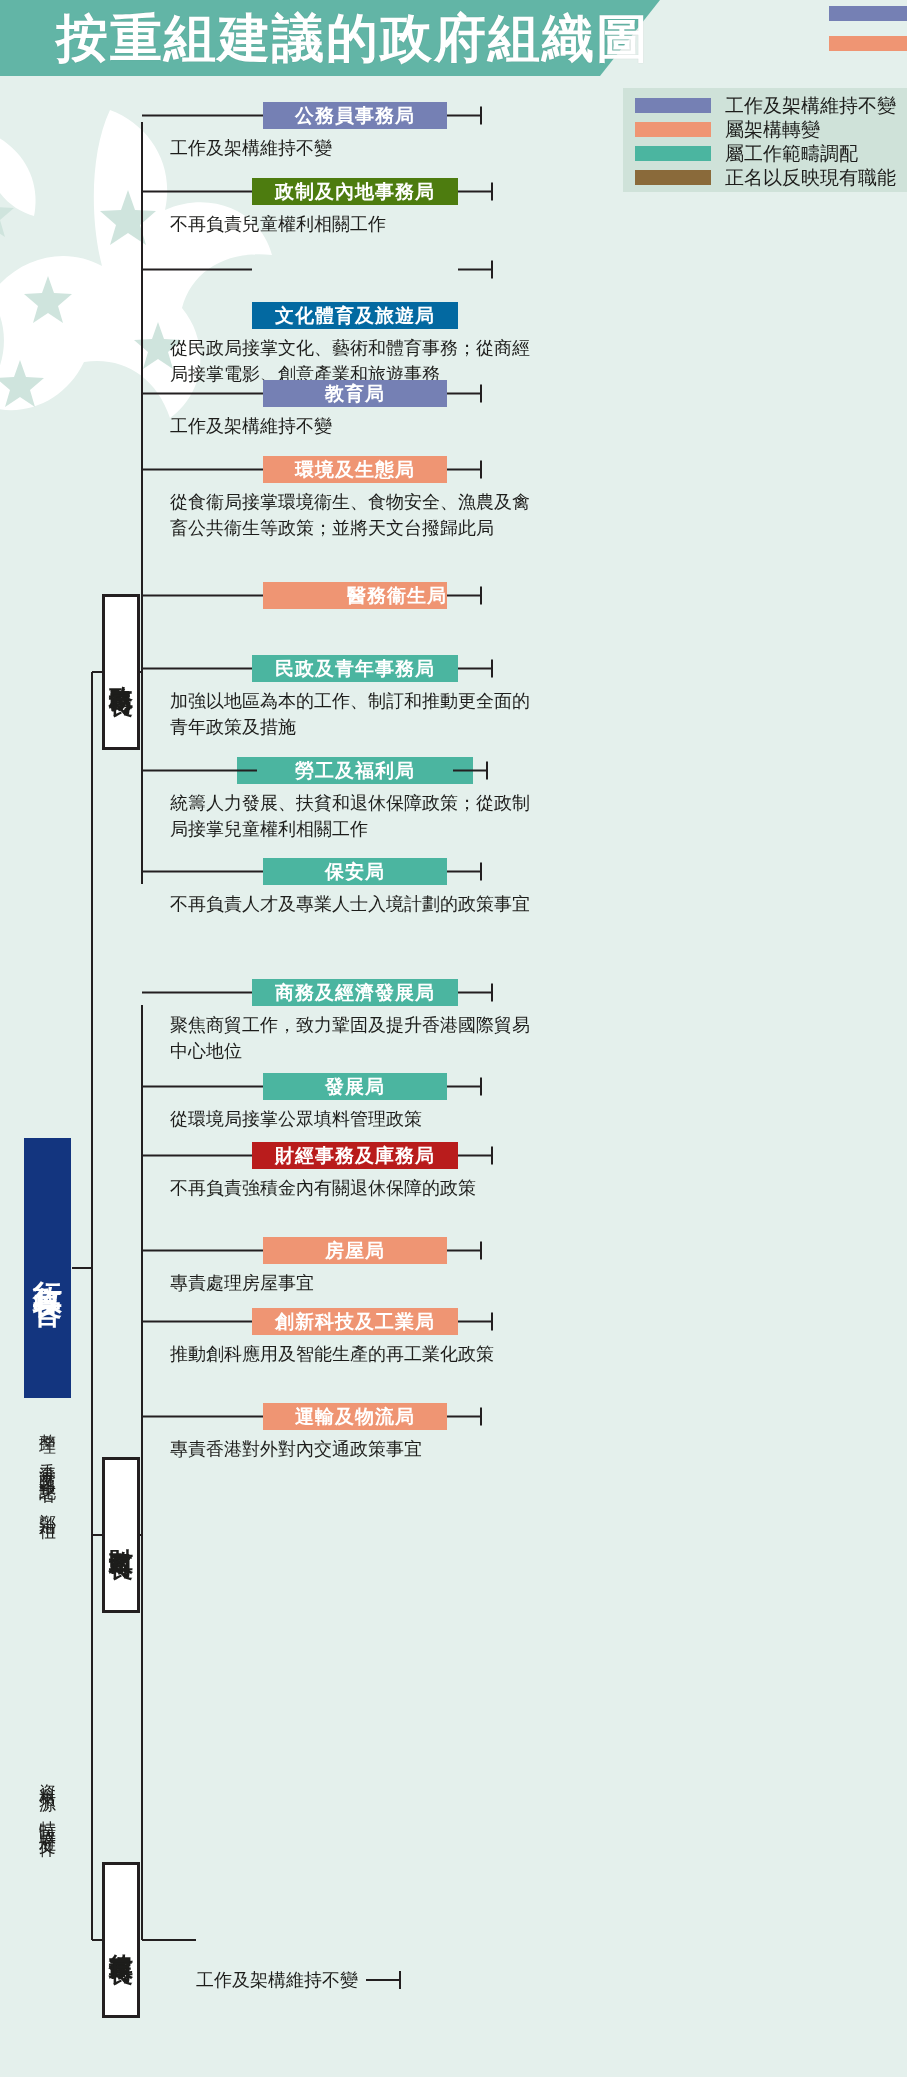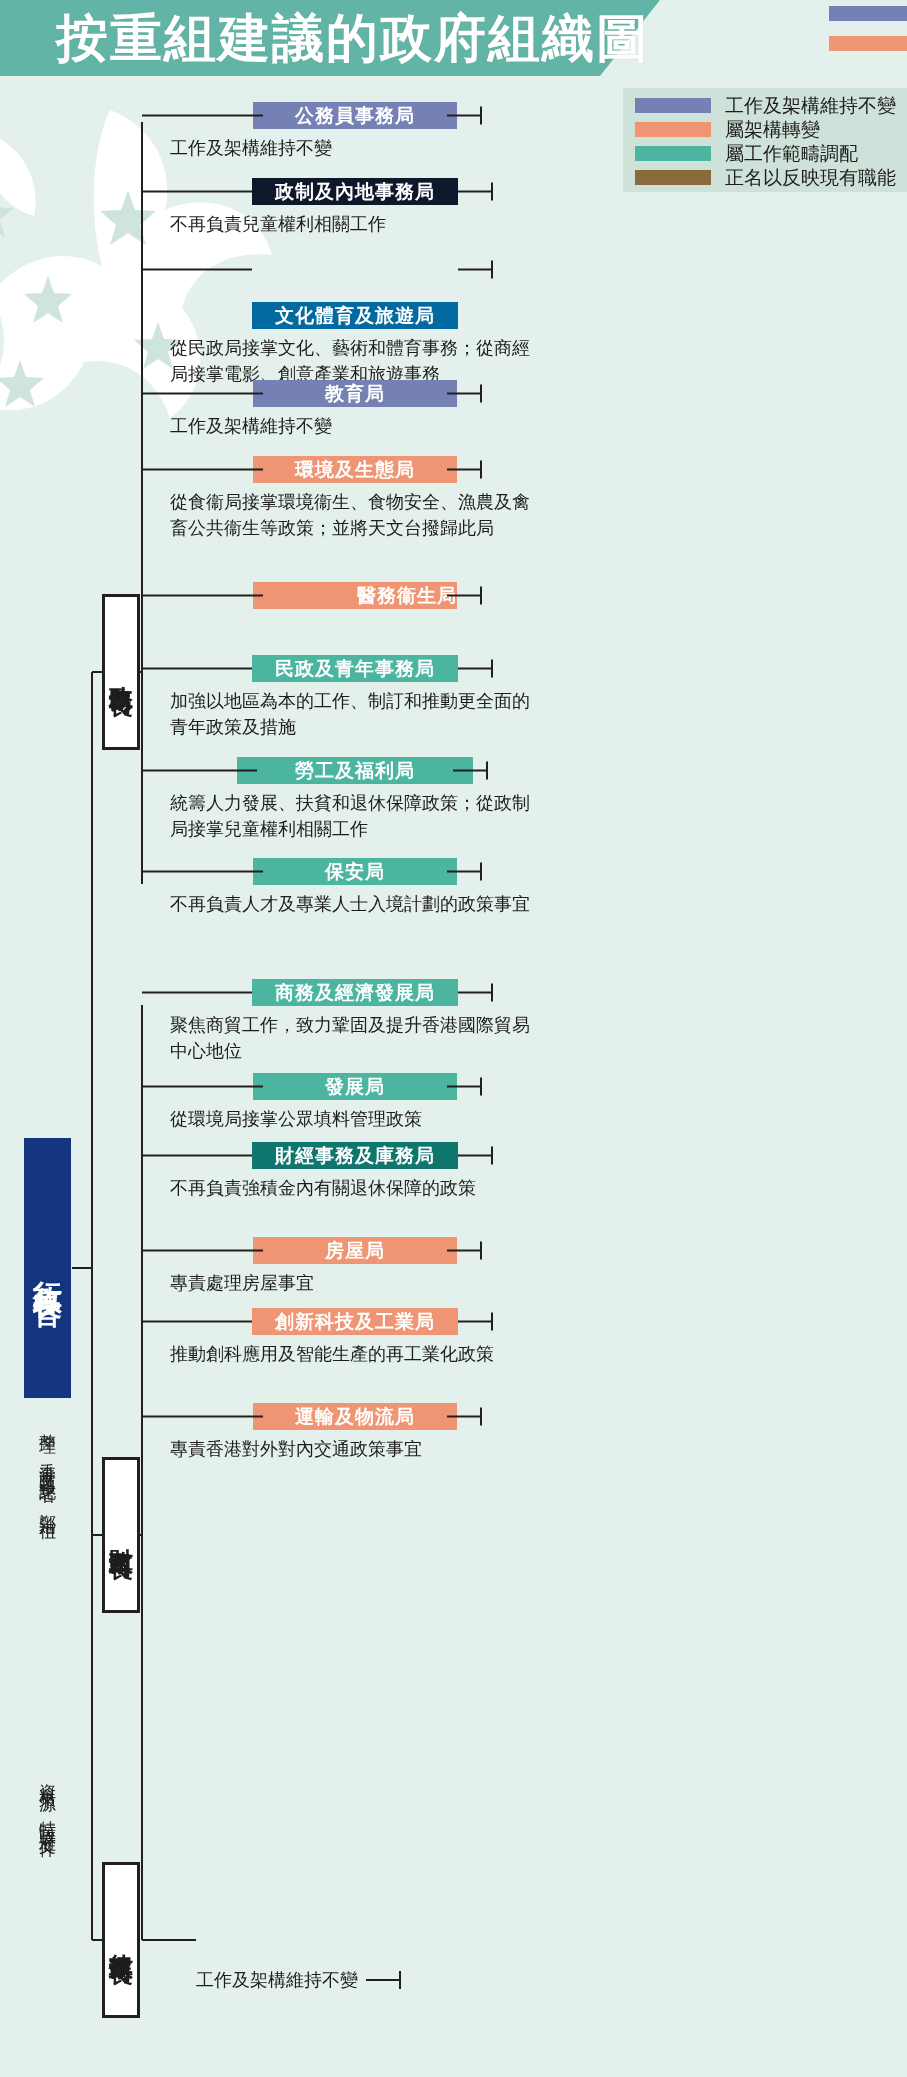--- a/index.html
+++ b/index.html
@@ -150,21 +150,21 @@
   #sec-fs { left: 102px; top: 1457px; height: 156px; }
   #sec-sj { left: 102px; top: 1862px; height: 156px; }
 
   
   .dept {
     position: absolute;
     left: 170px;
     width: 370px;
   }
   .dept-title {
-    width: 204px;
+    width: 184px;
     margin: 0 auto;
     height: 27px;
     line-height: 27px;
     text-align: center;
     color: #ffffff;
     font-size: 19px;
     font-weight: bold;
     letter-spacing: 1px;
     white-space: nowrap;
   }
@@ -280,21 +280,21 @@
       <line x1="142" y1="1668" x2="142" y2="1940"></line>
     </g>
   </svg>
 
   <div class="dept" style="top:102px;">
     <div class="dept-title" style="background: rgb(117, 128, 180);">公務員事務局</div>
     <div class="dept-desc">工作及架構維持不變</div>
   </div>
 
   <div class="dept" style="top:178px;">
-    <div class="dept-title wide" style="background: #0f172a; font-family: Liberation Serif, serif;">政制及內地事務局</div>
+    <div class="dept-title wide" style="background: #4d7c0f; font-family: Liberation Serif, serif;">政制及內地事務局</div>
     <div class="dept-desc">不再負責兒童權利相關工作</div>
   </div>
 
   <div class="dept" style="top:256px;">
     <div class="dept-title wide" style="background: #0369a1; margin-top: 46px;">文化體育及旅遊局</div>
     <div class="dept-desc">從民政局接掌文化、藝術和體育事務；從商經局接掌電影、創意產業和旅遊事務</div>
   </div>
 
   <div class="dept" style="top:380px;">
     <div class="dept-title" style="background: rgb(117, 128, 180);">教育局</div>
@@ -329,21 +329,21 @@
     <div class="dept-title wide" style="background: rgb(75, 181, 160);">商務及經濟發展局</div>
     <div class="dept-desc">聚焦商貿工作，致力鞏固及提升香港國際貿易中心地位</div>
   </div>
 
   <div class="dept" style="top:1073px;">
     <div class="dept-title" style="background: rgb(75, 181, 160);">發展局</div>
     <div class="dept-desc">從環境局接掌公眾填料管理政策</div>
   </div>
 
   <div class="dept" style="top:1142px;">
-    <div class="dept-title wide" style="background: #0f766e;">財經事務及庫務局</div>
+    <div class="dept-title wide" style="background: #b91c1c;">財經事務及庫務局</div>
     <div class="dept-desc">不再負責強積金內有關退休保障的政策</div>
   </div>
 
   <div class="dept" style="top:1237px;">
     <div class="dept-title" style="background: rgb(239, 149, 115);">房屋局</div>
     <div class="dept-desc">專責處理房屋事宜</div>
   </div>
 
   <div class="dept" style="top:1308px;">
     <div class="dept-title wide" style="background: rgb(239, 149, 115);">創新科技及工業局</div>

